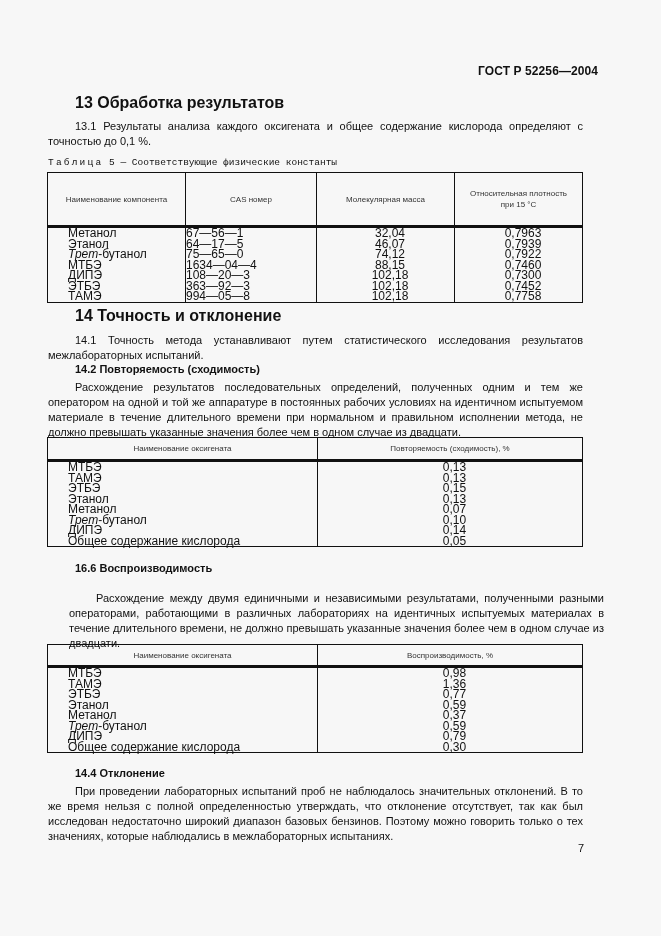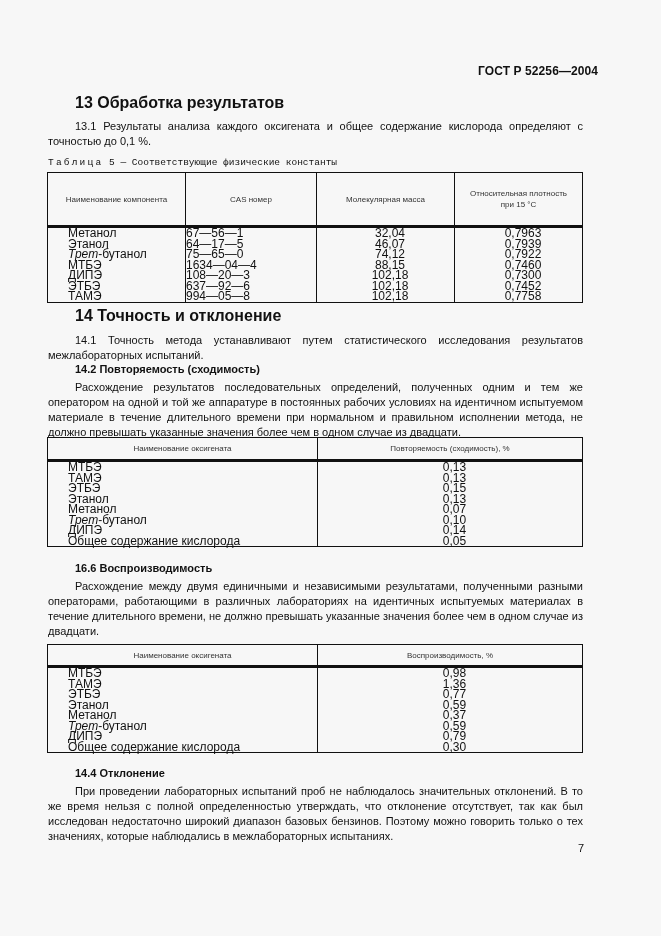--- a/index.html
+++ b/index.html
@@ -100,21 +100,21 @@
         <td class="num">0,7460</td>
       </tr>
       <tr>
         <td><span class="it"></span><span>ДИПЭ</span></td>
         <td class="cas">108—20—3</td>
         <td class="num">102,18</td>
         <td class="num">0,7300</td>
       </tr>
       <tr>
         <td><span class="it"></span><span>ЭТБЭ</span></td>
-        <td class="cas">637—92—6</td>
+        <td class="cas">363—92—3</td>
         <td class="num">102,18</td>
         <td class="num">0,7452</td>
       </tr>
       <tr>
         <td><span class="it"></span><span>ТАМЭ</span></td>
         <td class="cas">994—05—8</td>
         <td class="num">102,18</td>
         <td class="num">0,7758</td>
       </tr>
     </tbody>
@@ -162,21 +162,21 @@
         <td class="num">0,14</td>
       </tr>
       <tr>
         <td><span class="it"></span><span>Общее содержание кислорода</span></td>
         <td class="num">0,05</td>
       </tr>
     </tbody>
 </table>
 
 <div class="abs h2" style="left:75px; top:562px;">16.6  Воспроизводимость</div>
-<div class="abs para" style="top:579px;">Расхождение между двумя единичными и независимыми результатами, полученными разными операторами, работающими в различных лабораториях на идентичных испытуемых материалах в течение длительного времени, не должно превышать указанные значения более чем в одном случае из двадцати.</div>
+<div class="abs para" style="top:591px;margin-left:21px;">Расхождение между двумя единичными и независимыми результатами, полученными разными операторами, работающими в различных лабораториях на идентичных испытуемых материалах в течение длительного времени, не должно превышать указанные значения более чем в одном случае из двадцати.</div>
 
 <div style="position:absolute; left:47px; top:644px;">
 </div>
 <table style="left:47px; top:644px; width:536px;">
   <thead>
     <tr style="height:22px;">
       <th style="width:267px;">Наименование оксигената</th>
       <th>Воспроизводимость, %</th>
     </tr>
   </thead>

